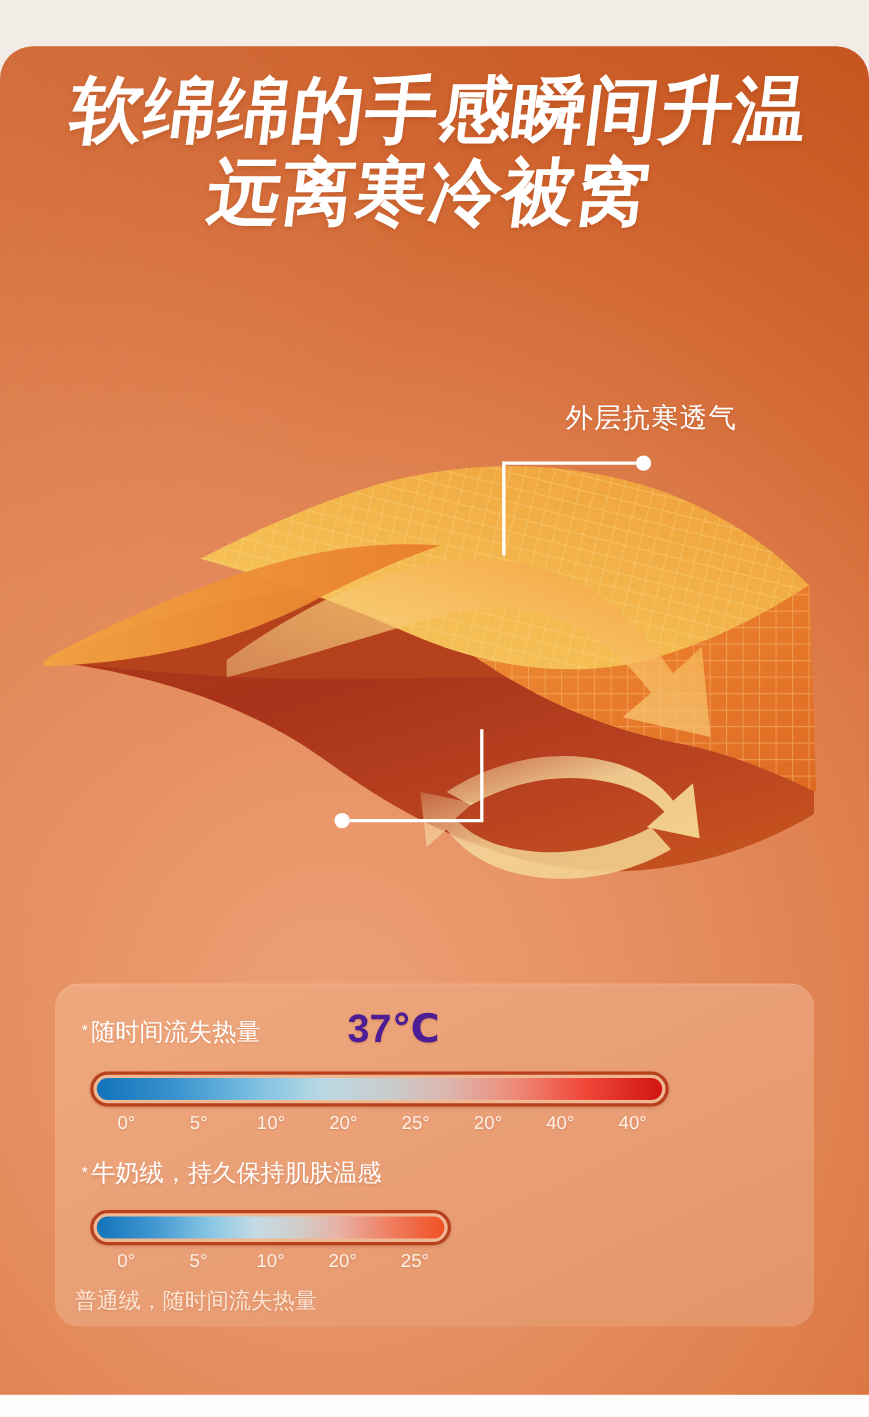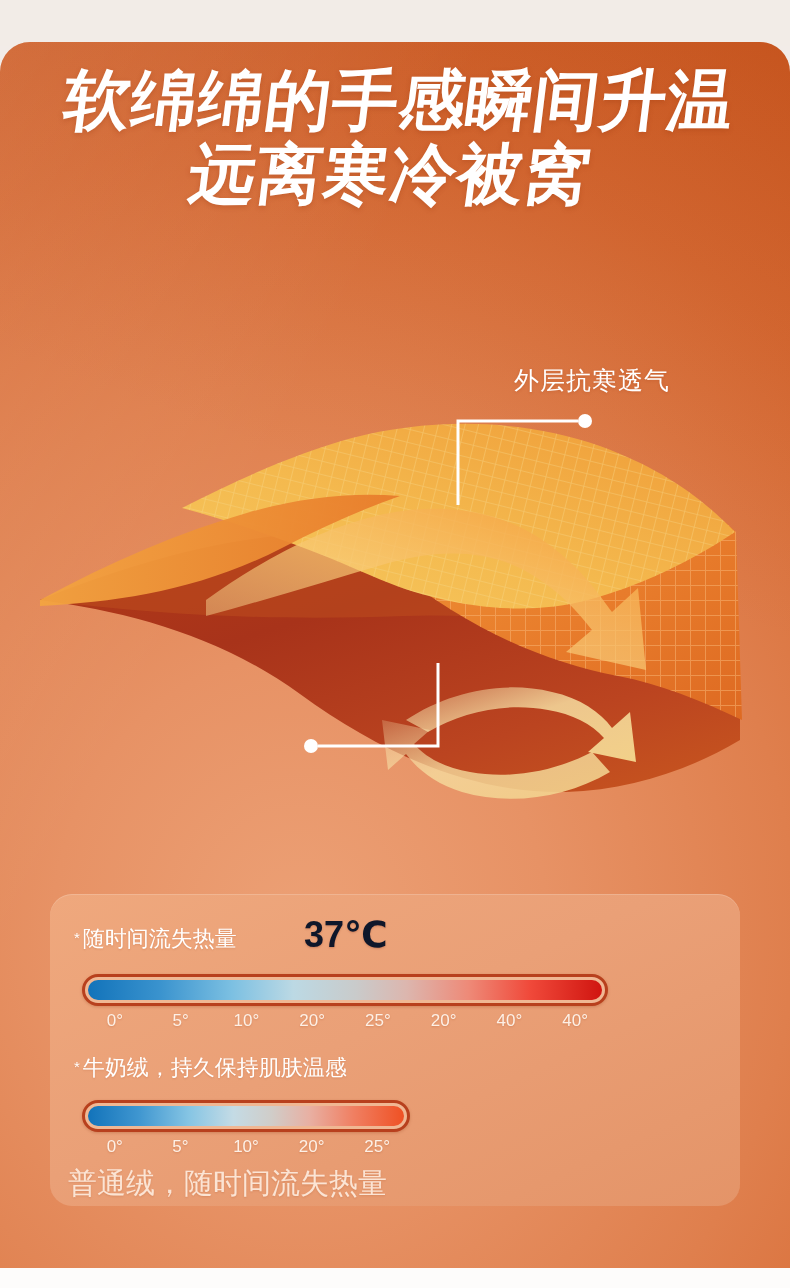--- a/index.html
+++ b/index.html
@@ -121,23 +121,23 @@
   }
   .star {
     color: #ffffff;
     font-size: 15px;
     vertical-align: 3px;
     margin-right: 3px;
   }
 
   .temp-value {
     position: absolute;
-    left: 304px;
+    left: 316px;
     top: 915px;
-    color: #0f172a;
+    color: #4c1d95;
     font-weight: bold;
     font-size: 36px;
     line-height: 40px;
     letter-spacing: 0px;
     text-shadow: 0 1px 2px rgba(120,30,10,0.25);
     white-space: nowrap;
   }
 
   
   .bar-outer {
@@ -187,21 +187,21 @@
     text-align: center;
     color: #fdf0e6;
     font-size: 17px;
     line-height: 22px;
     text-shadow: 0 1px 2px rgba(150,55,15,0.22);
   }
 
   .caption {
     position: absolute;
     color: #fbe4d4;
-    font-size: 29px;
+    font-size: 20px;
     line-height: 26px;
     white-space: nowrap;
     text-shadow: 0 1px 2px rgba(150,55,15,0.18);
   }
 </style>
 </head>
 <body>
 
 <div id="page">
 

